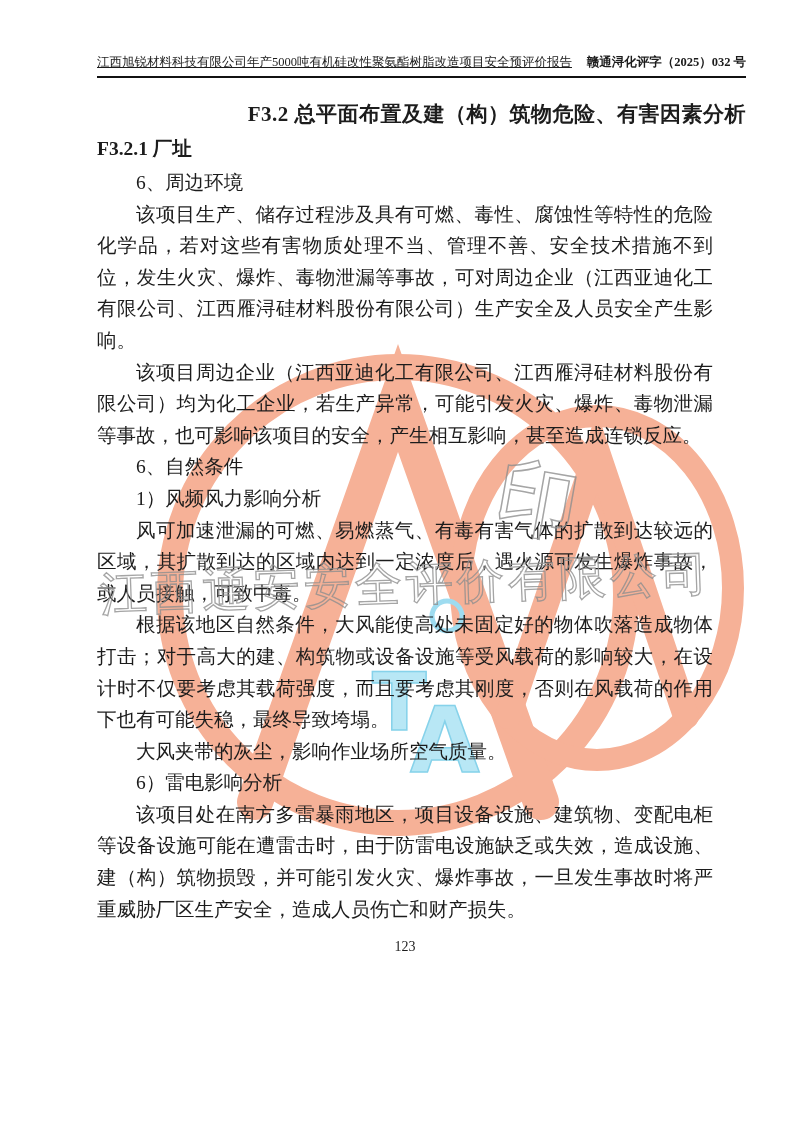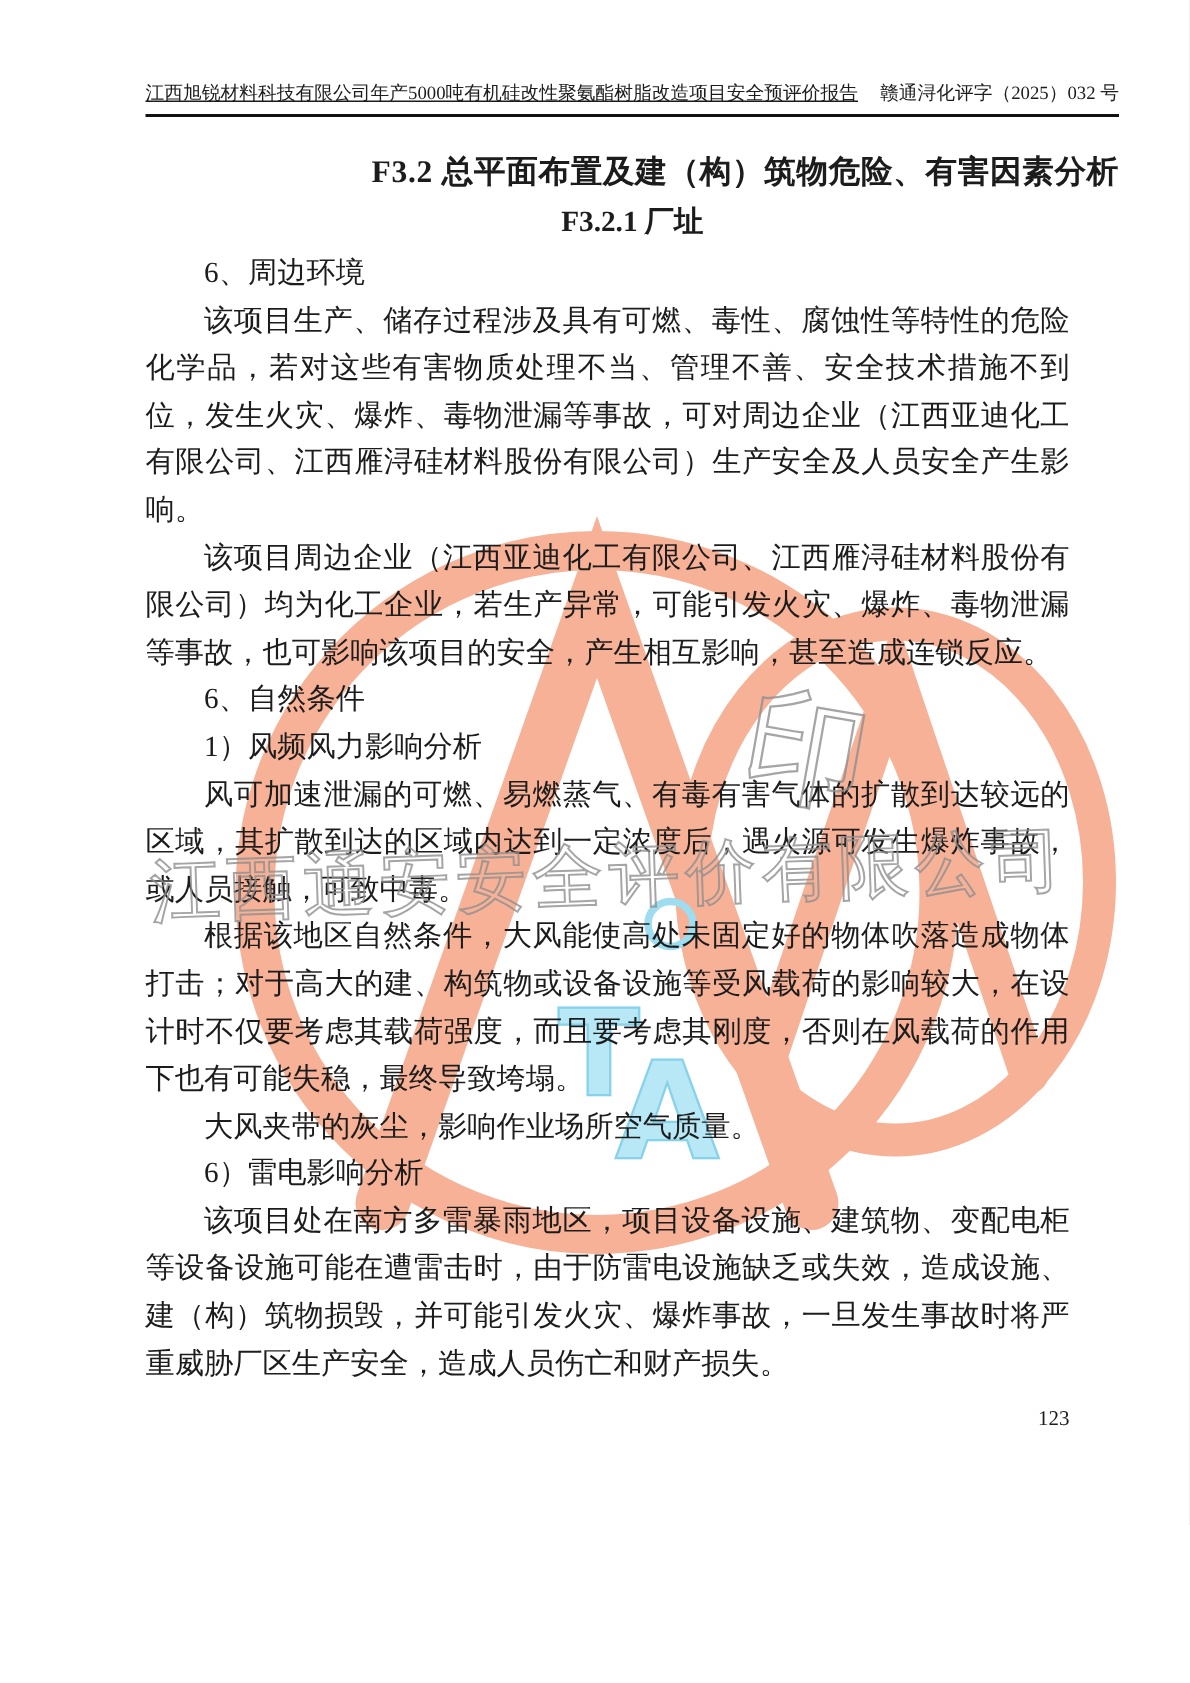--- a/index.html
+++ b/index.html
@@ -17,41 +17,41 @@
   .wm-front{z-index:3;opacity:.8;}
   .content{
     position:absolute;top:0;left:97px;right:47px;z-index:1;
     padding-top:54px;
   }
   .hdr{
     display:flex;justify-content:space-between;align-items:baseline;
     font-size:12.5px;line-height:16px;white-space:nowrap;
   }
   .hdr-left{font-weight:400;letter-spacing:0;text-decoration:underline;}
-  .hdr-right{font-weight:400;margin-left:12px;}
+  .hdr-right{font-weight:700;margin-left:12px;}
   .hdr-rule{height:2px;background:#111;margin-top:6px;}
   .h1{
     margin:20px 0 0 0;
     font-size:21px;line-height:32px;font-weight:700;letter-spacing:.5px;text-align:right;
   }
   .h2{
     margin:5px 0 0 0;
-    font-size:19.5px;line-height:28px;font-weight:700;text-align:center;
+    font-size:19.5px;line-height:28px;font-weight:700;
   }
   .bodytext{margin-right:33px;margin-top:4px;}
   .bodytext p{
     margin:0;
     font-size:19.5px;line-height:31.6px;
     text-indent:2em;
     text-align:justify;
     letter-spacing:0;
   }
   .pageno{
     margin-top:12px;margin-right:33px;
-    text-align:right;font-size:14px;line-height:20px;
+    text-align:center;font-size:14px;line-height:20px;
   }
 </style>
 </head>
 <body>
 
 <div class="page">
 
   <svg class="wm wm-back" width="793" height="1122" viewBox="0 0 793 1122">
     <g stroke="#f6b197" fill="none" stroke-linecap="round">
       <circle cx="398" cy="595" r="228" stroke-width="26"></circle>

